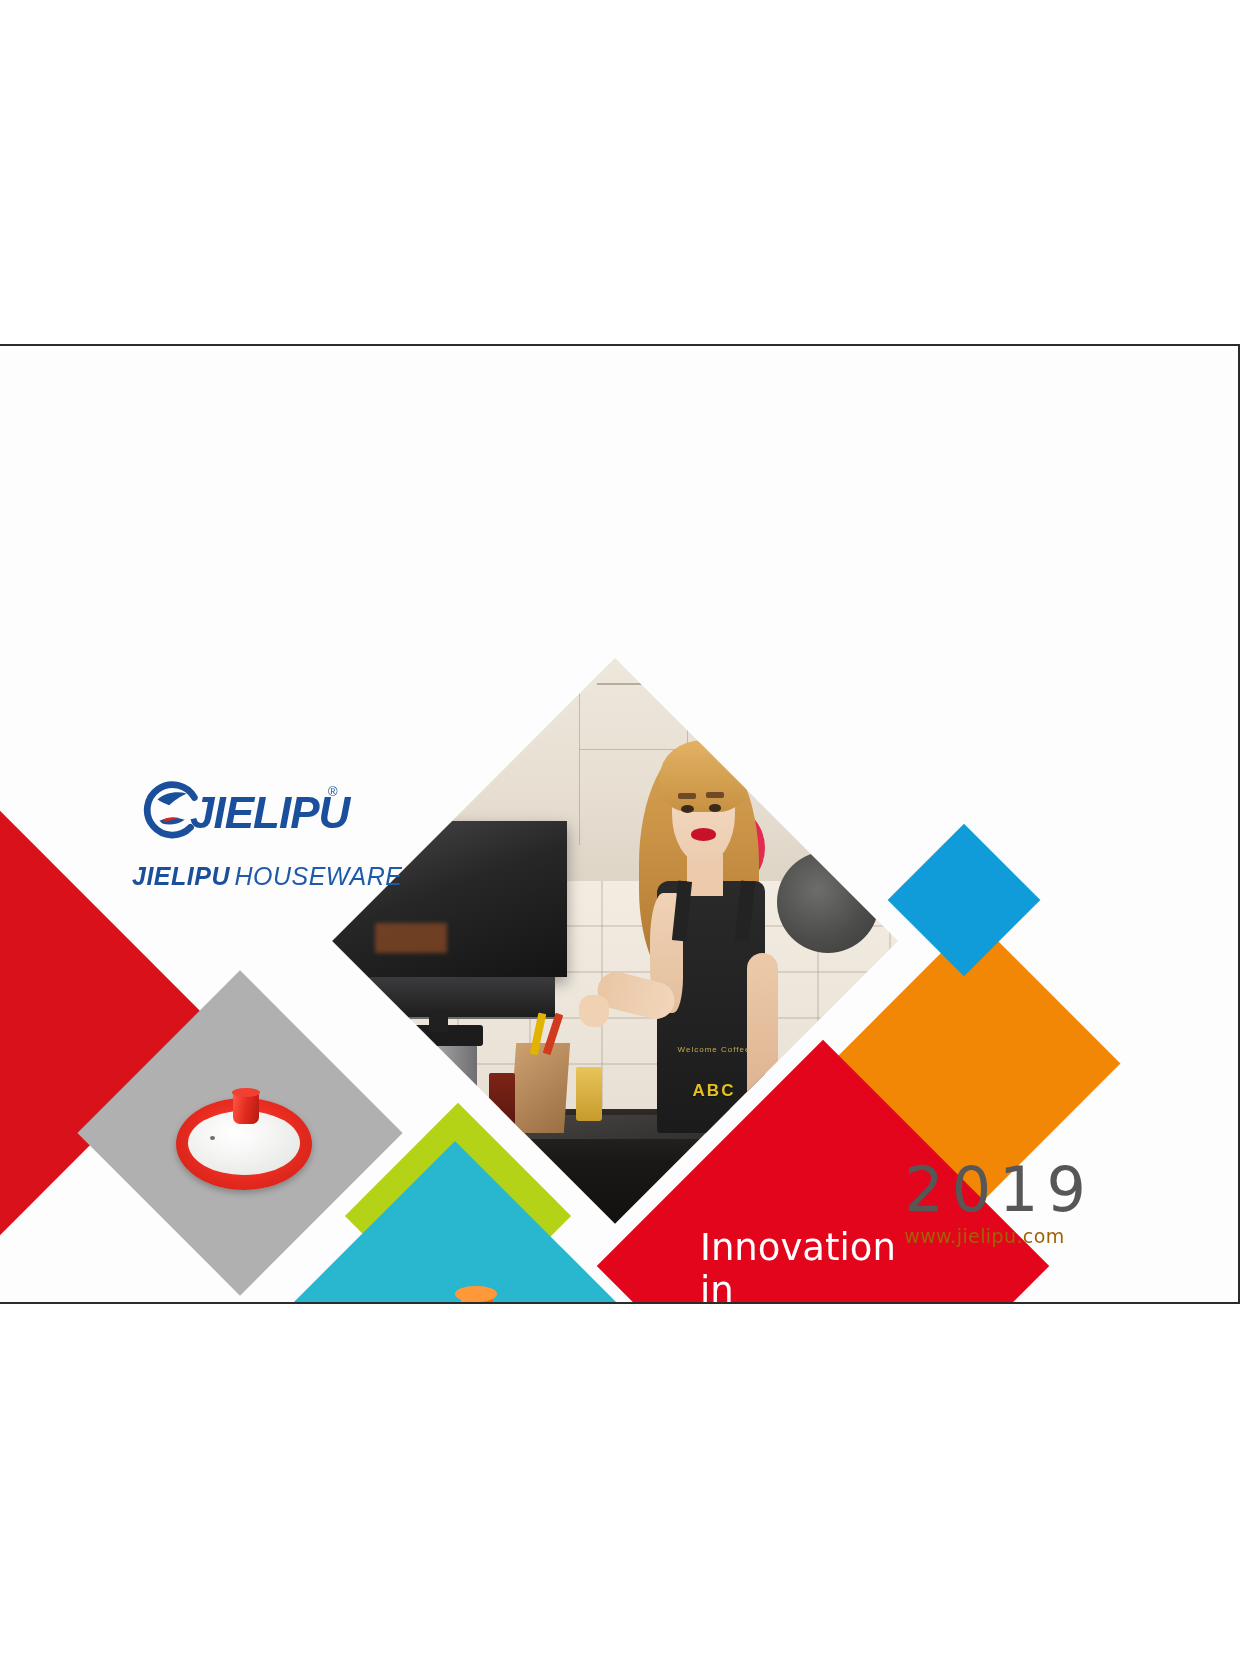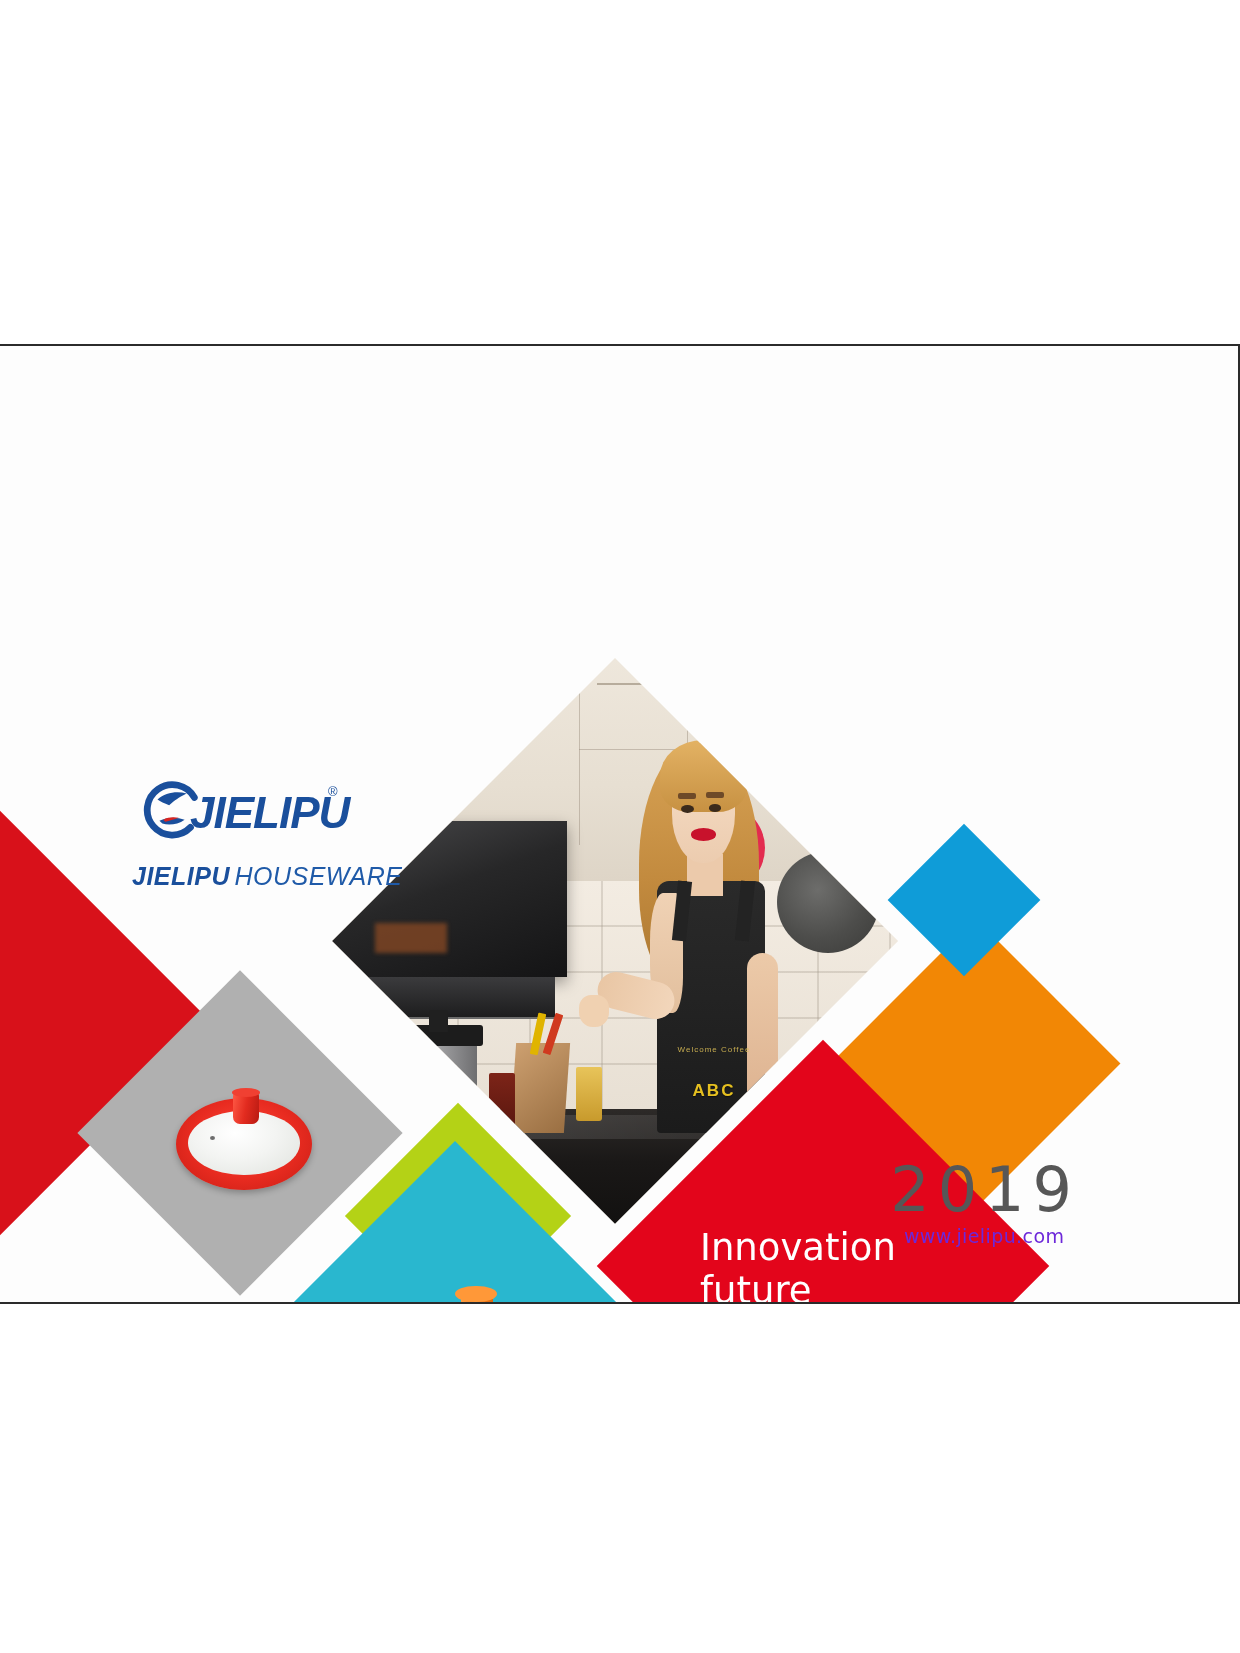--- a/index.html
+++ b/index.html
@@ -302,31 +302,31 @@
     position:absolute; left:700px; top:880px;
     width:250px; z-index:9;
     text-align:left; color:#ffffff;
     font-size:37px; line-height:1.17;
     font-family:"DejaVu Sans","Liberation Sans",sans-serif;
   }
   #tagline span{ display:block; }
 
   
   #year-block{
-    position:absolute; right:158px; bottom:55px; z-index:9;
-    text-align:center;
+    position:absolute; right:144px; bottom:55px; z-index:9;
+    text-align:left;
   }
   #year{
     font-size:62px; color:#575757; letter-spacing:8px;
     font-family:"DejaVu Sans","Liberation Sans",sans-serif;
     line-height:1;
   }
   #site{
     margin-top:4px; margin-right:2px;
-    font-size:19px; color:#6d28d9; letter-spacing:.4px;
+    font-size:19px; color:#a16207; letter-spacing:.4px;
     font-family:"DejaVu Sans","Liberation Sans",sans-serif;
   }
 </style>
 </head>
 <body>
 
 <div id="page-frame">
   <div id="cover">
 
     <div class="dia" id="dia-red-left"></div>
@@ -421,20 +421,21 @@
         <span id="wordmark-jielipu">JIELIPU</span>
         <span id="reg-mark">®</span>
       </div>
       <div id="brand-line">
         <span class="b1">JIELIPU</span><span>&nbsp;</span><span class="b2">HOUSEWARE</span>
       </div>
     </div>
 
     <div id="tagline">
       <span>Innovation</span>
+      <span>in</span>
       <span>future</span>
     </div>
 
     <div id="year-block">
       <div id="year">2019</div>
       <div id="site">www.jielipu.com</div>
     </div>
 
   </div>
 </div>

